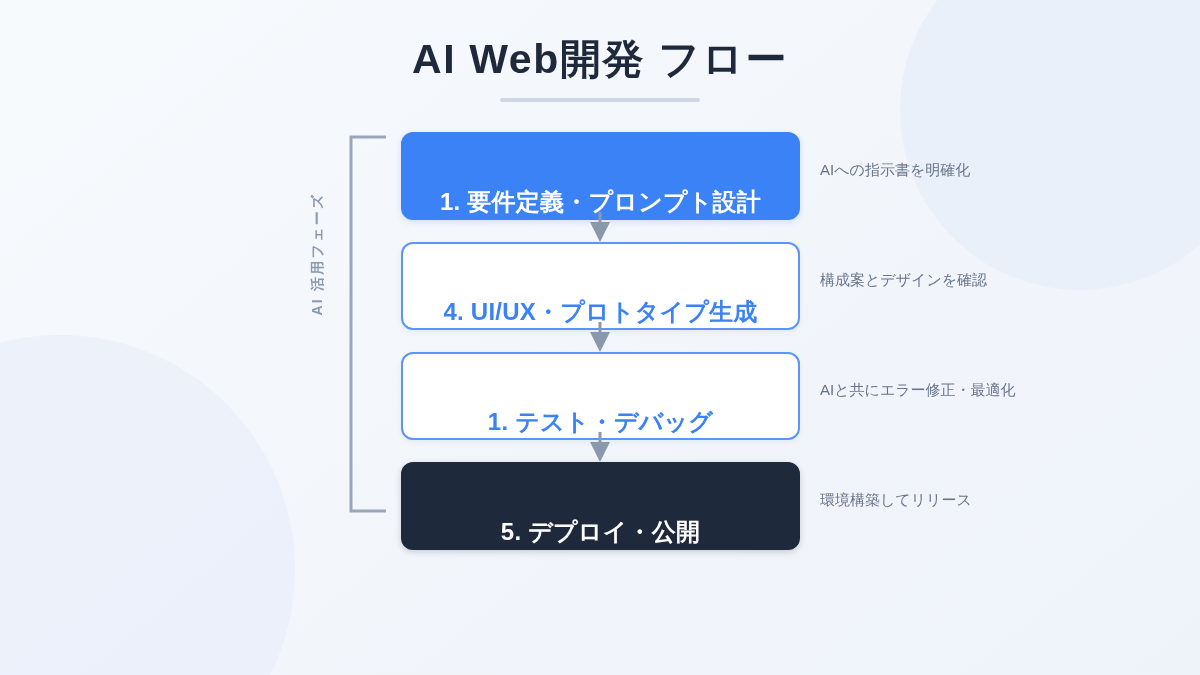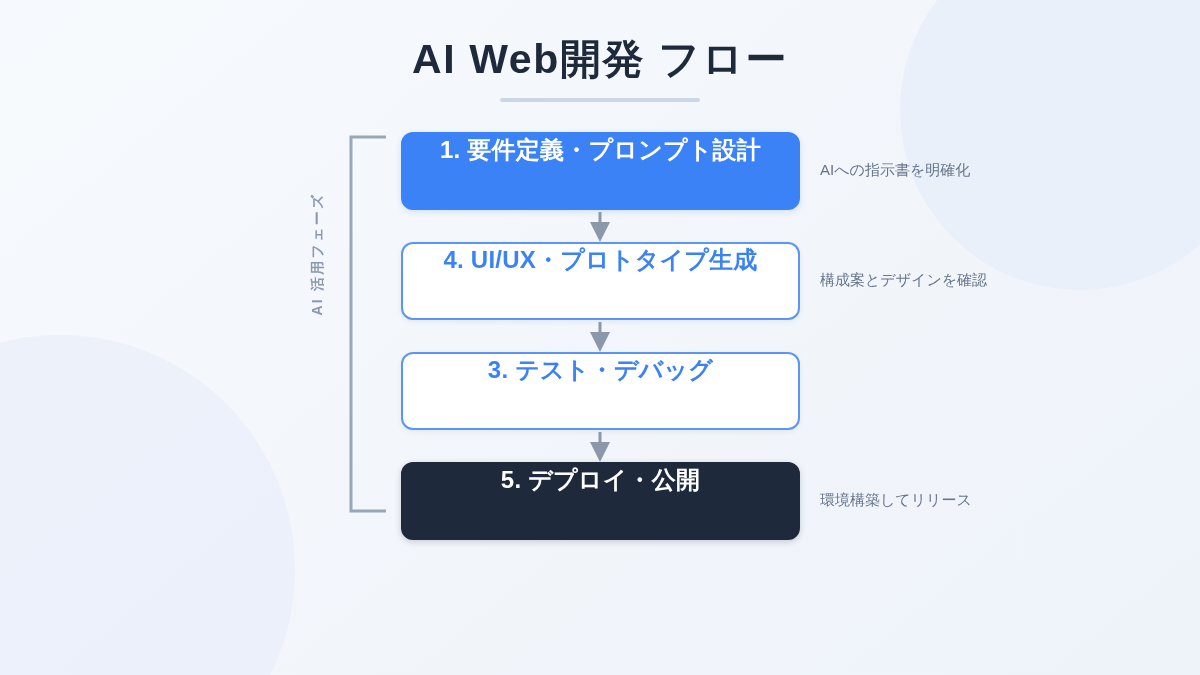--- a/index.html
+++ b/index.html
@@ -84,25 +84,25 @@
     position: relative;
     height: 110px;
   }
   .step-row.last { height: 88px; }
 
   .box {
     position: absolute;
     left: 401px;
     top: 0;
     width: 399px;
-    height: 78px;
+    height: 88px;
     box-sizing: border-box;
     border-radius: 12px;
     display: flex;
-    align-items: flex-start;
+    align-items: flex-end;
     justify-content: center;
     font-size: 24px;
     font-weight: bold;
     letter-spacing: .01em;
     text-align: center;
   }
   .box.filled {
     background: #3b82f6;
     color: #ffffff;
     border: 2px solid #3b82f6;
@@ -203,22 +203,23 @@
       <div class="note">構成案とデザインを確認</div>
       <svg class="arrow" viewBox="0 0 22 32" xmlns="http://www.w3.org/2000/svg">
         <rect x="9.5" y="0" width="3" height="12" fill="#8b98ab"></rect>
         <polygon points="1,10 21,10 11,30" fill="#8b98ab"></polygon>
       </svg>
     </div>
 
 
     <div class="step-row">
       <div class="box outline">
-        <span>3. テスト・デバッグ</span>
-      </div>
+        <span>1. テスト・デバッグ</span>
+      </div>
+      <div class="note">AIと共にエラー修正・最適化</div>
       <svg class="arrow" viewBox="0 0 22 32" xmlns="http://www.w3.org/2000/svg">
         <rect x="9.5" y="0" width="3" height="12" fill="#8b98ab"></rect>
         <polygon points="1,10 21,10 11,30" fill="#8b98ab"></polygon>
       </svg>
     </div>
 
     <div class="step-row last">
       <div class="box dark">
         <span>5. デプロイ・公開</span>
       </div>

